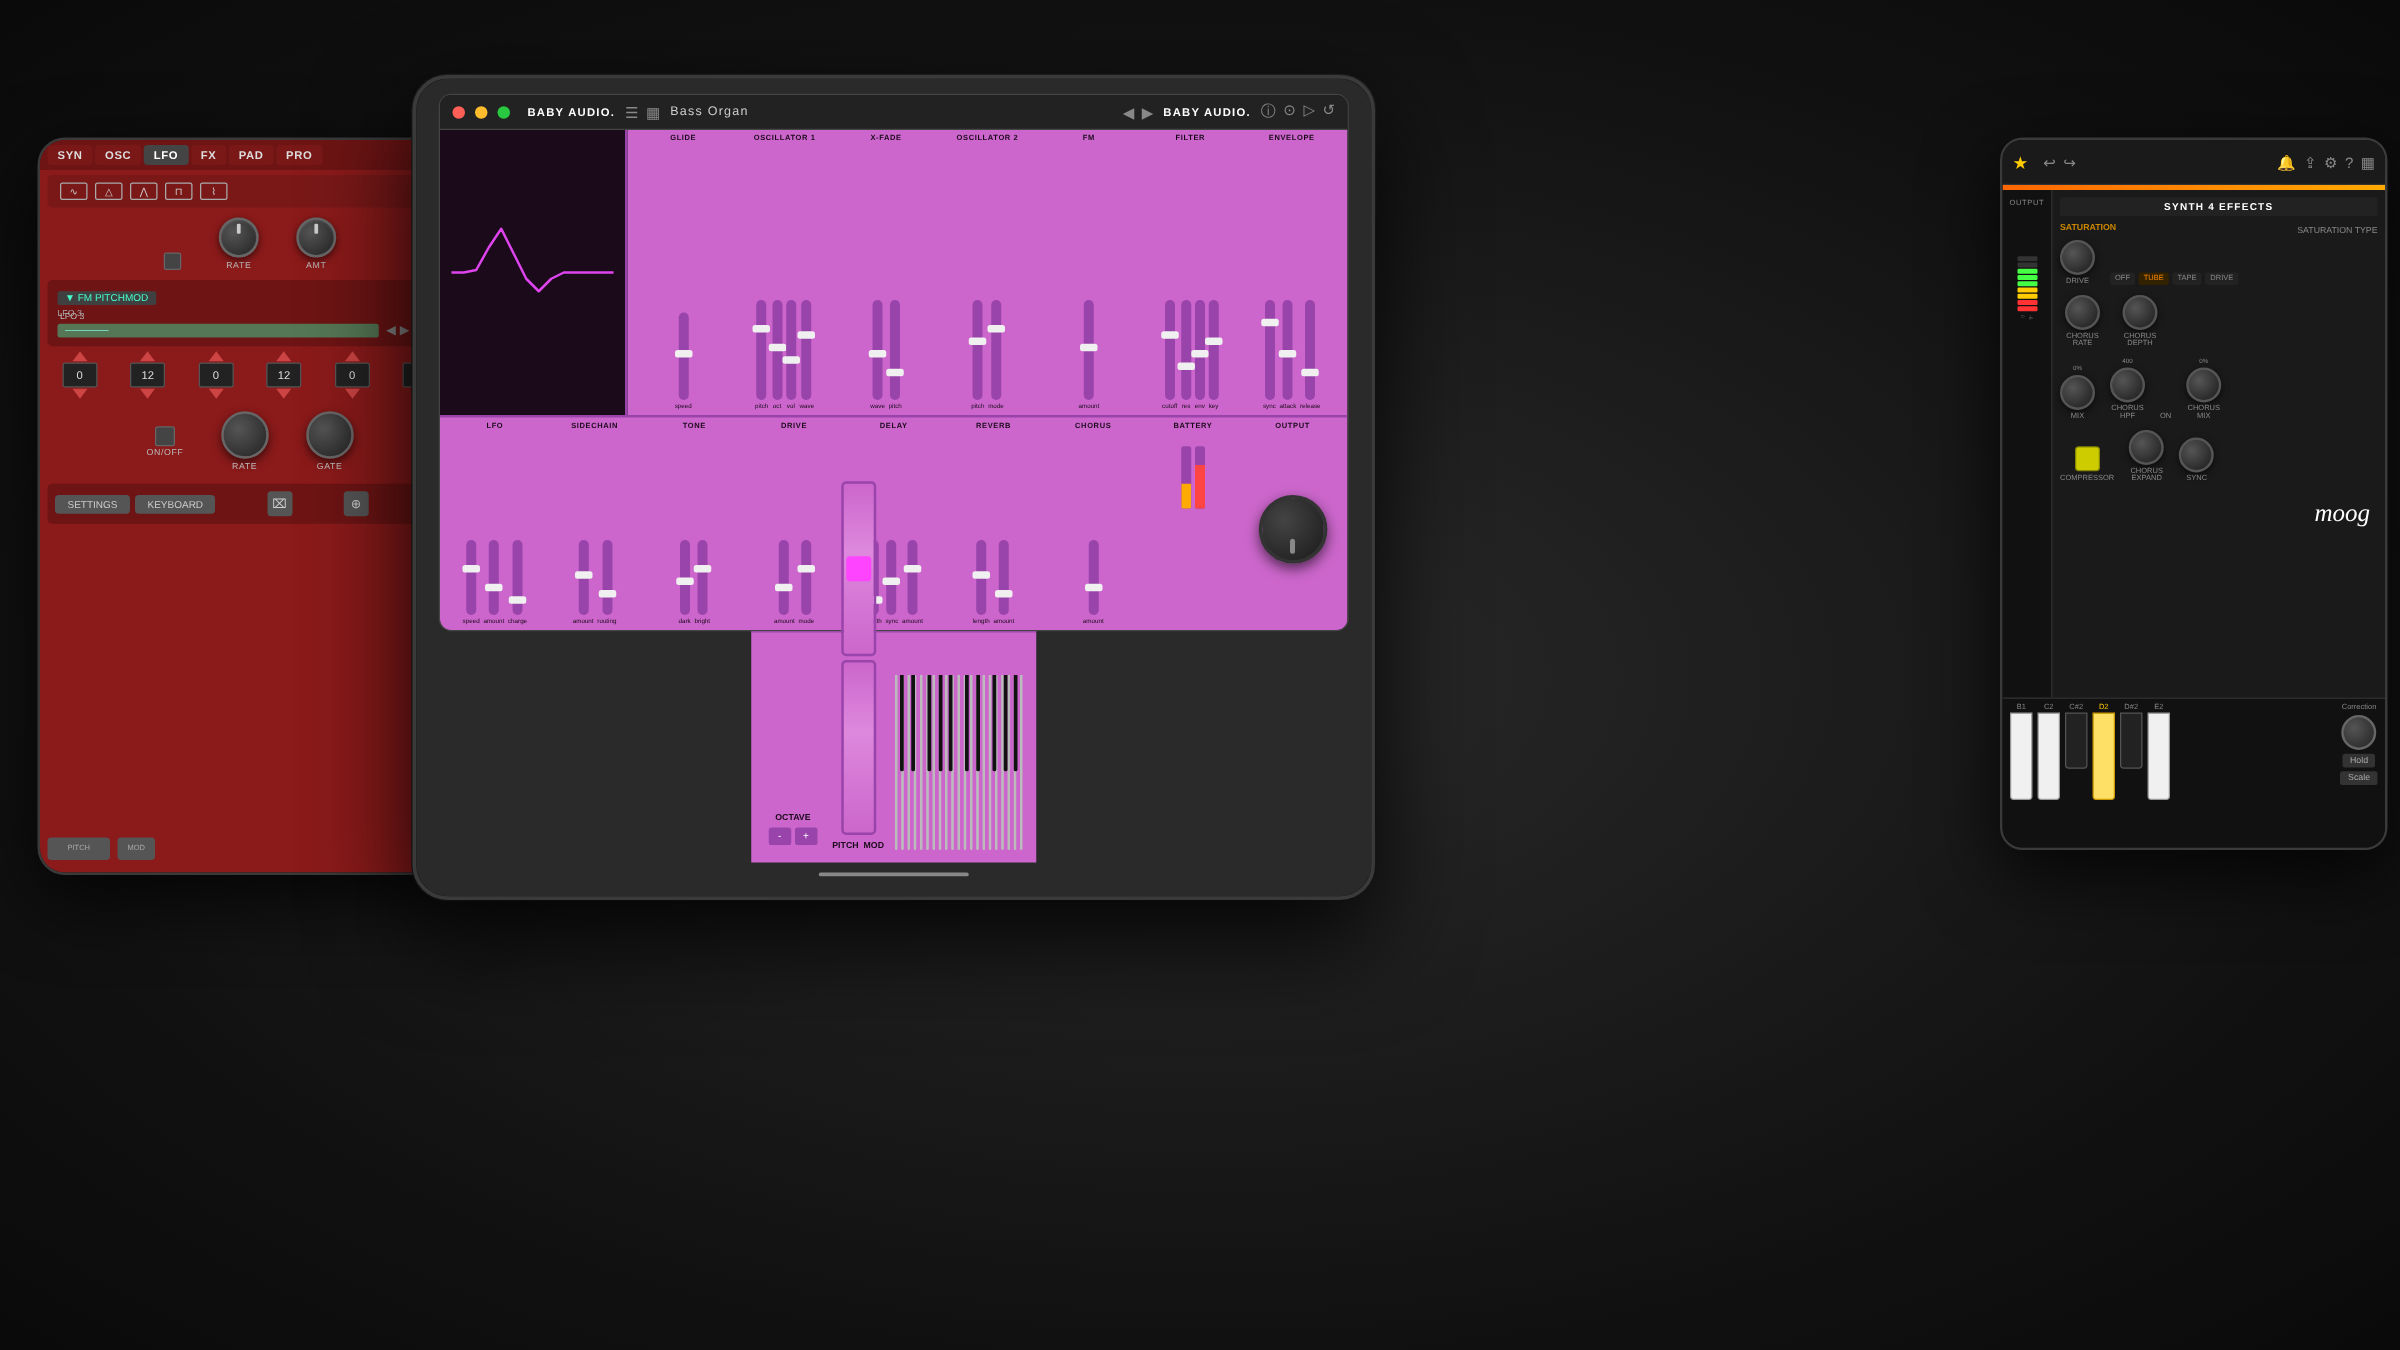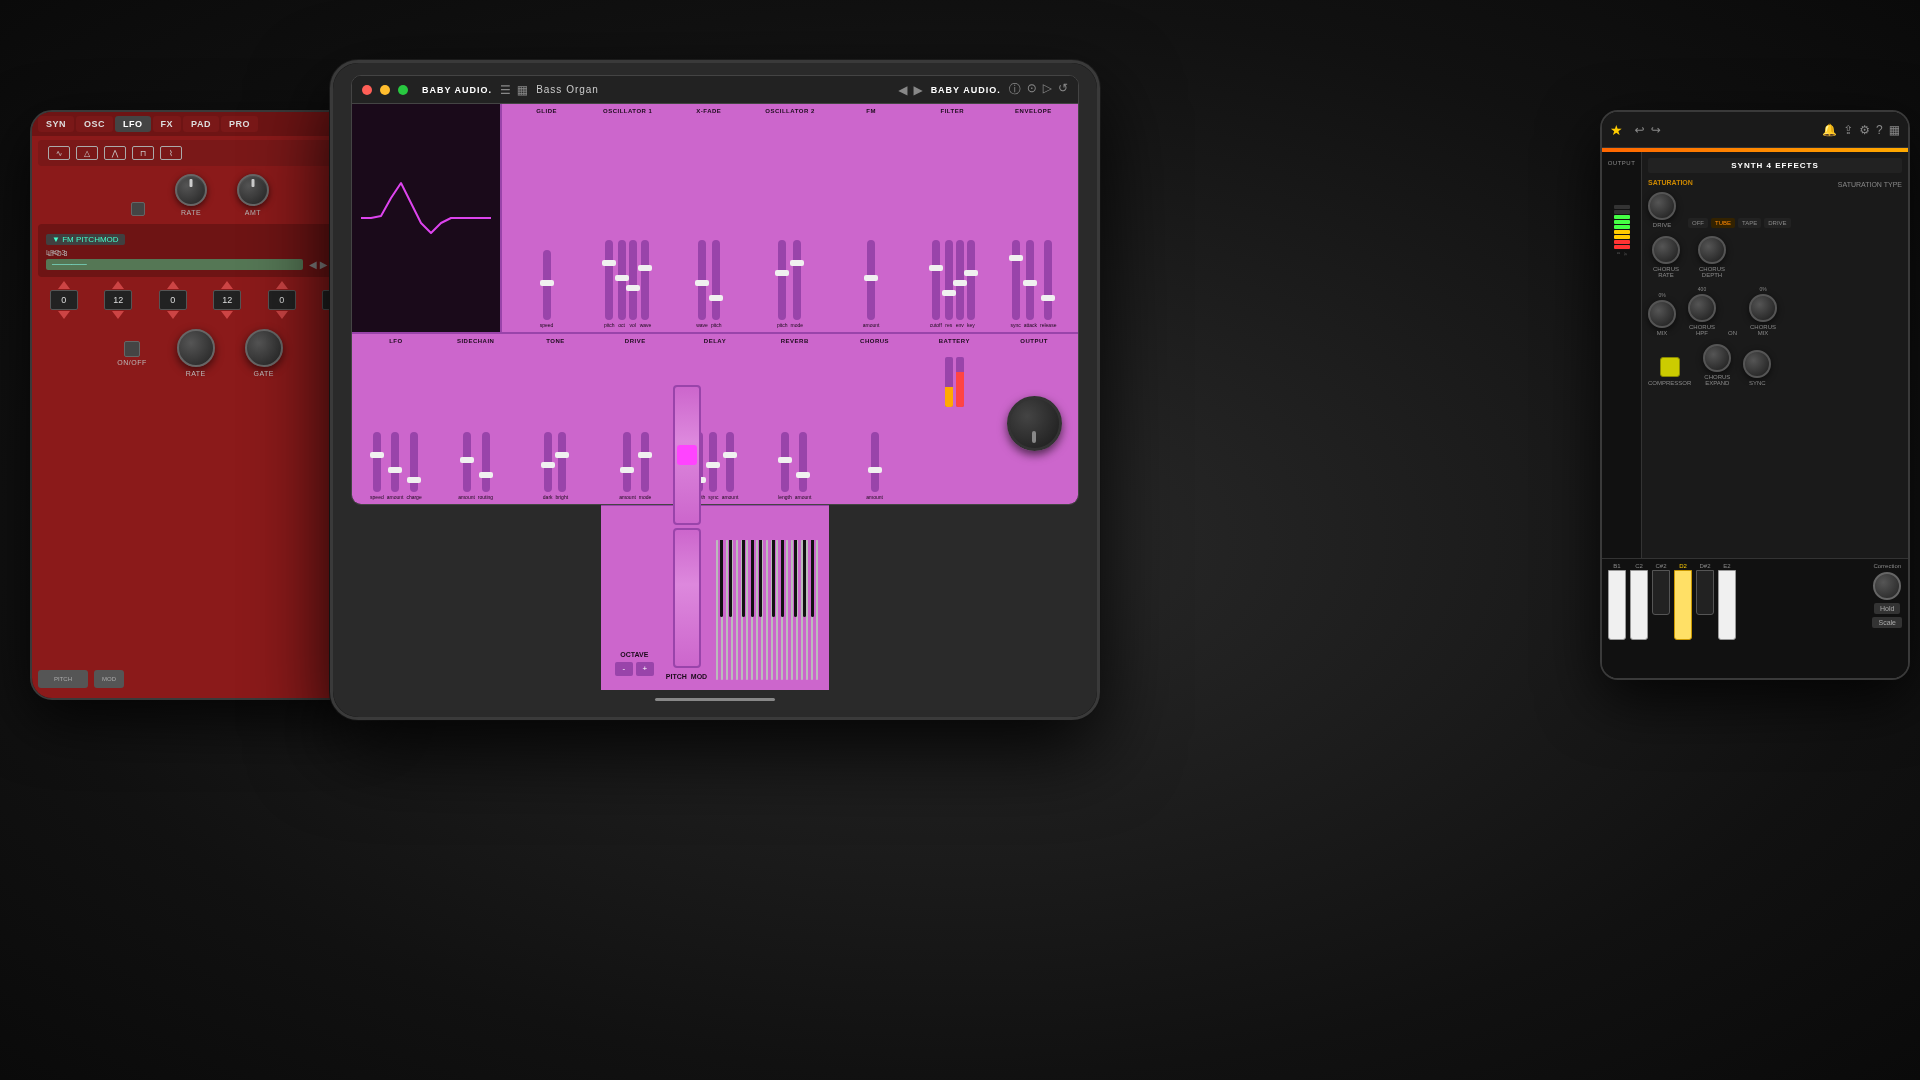--- a/index.html
+++ b/index.html
@@ -995,20 +995,27 @@
       <div class="knob-group">
         <div class="knob-large"></div>
         <div class="knob-label">RATE</div>
       </div>
       <div class="knob-group">
         <div class="knob-large"></div>
         <div class="knob-label">GATE</div>
       </div>
     </div>
 
+    <div class="settings-row">
+      <div class="settings-btn">SETTINGS</div>
+      <div class="settings-btn">KEYBOARD</div>
+      <div class="icon-btn">⌧</div>
+      <div class="icon-btn">⊕</div>
+      <div class="icon-btn">✎</div>
+    </div>
 
     <div class="pitch-mod-bar">
       <div style="width:50px;height:18px;background:#555;border-radius:3px;display:flex;align-items:center;justify-content:center;">
         <span style="font-size:6px;color:#aaa;">PITCH</span>
       </div>
       <div style="width:30px;height:18px;background:#555;border-radius:3px;display:flex;align-items:center;justify-content:center;">
         <span style="font-size:6px;color:#aaa;">MOD</span>
       </div>
     </div>
 
@@ -1548,20 +1555,23 @@
               <div class="moog-knob"></div>
               <div class="moog-knob-label">CHORUS EXPAND</div>
             </div>
             <div class="moog-knob-group">
               <div class="moog-knob"></div>
               <div class="moog-knob-label">SYNC</div>
             </div>
           </div>
         </div>
 
+        <div class="moog-logo-area">
+          <span style="font-size:20px;color:#fff;font-style:italic;font-weight:300;font-family:serif;">moog</span>
+        </div>
 
       </div>
     </div>
 
     <div class="moog-piano">
       <div style="display:flex;padding:4px 6px;gap:4px;flex:1;">
 
         <div style="display:flex;flex-direction:column;align-items:center;gap:1px;">
           <div style="font-size:6px;color:#888;">B1</div>
           <div class="moog-white-key"></div>

